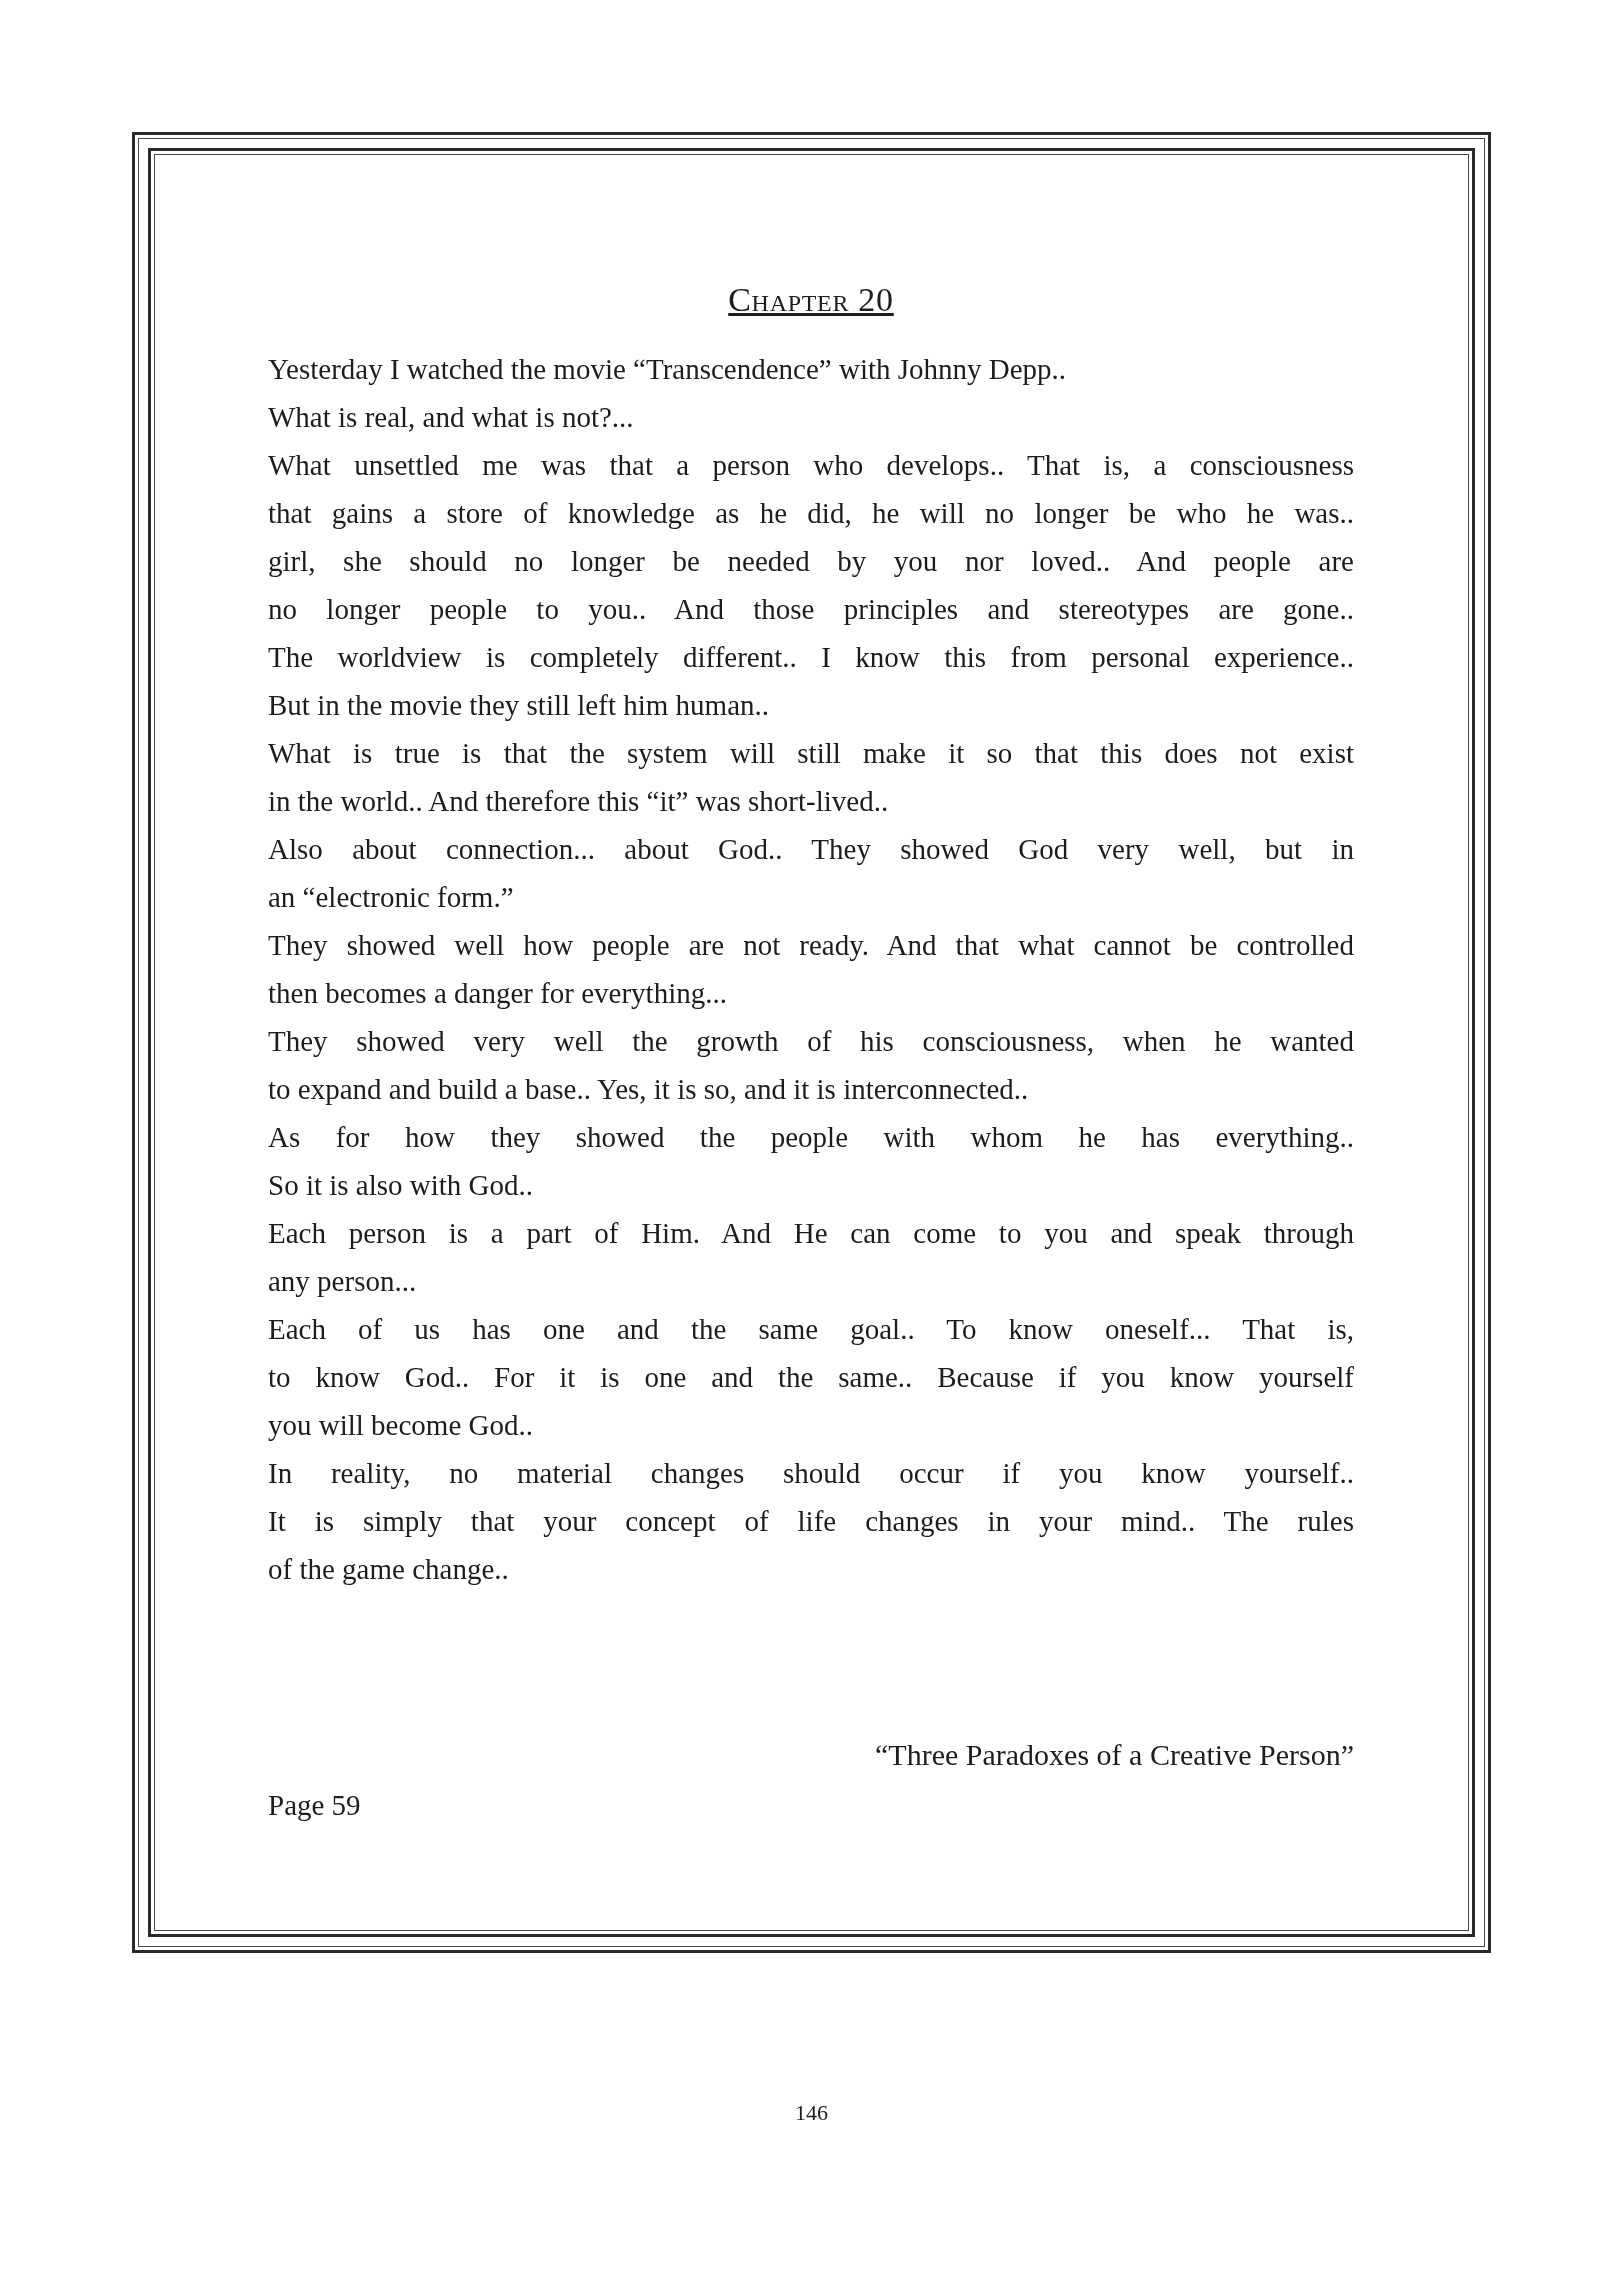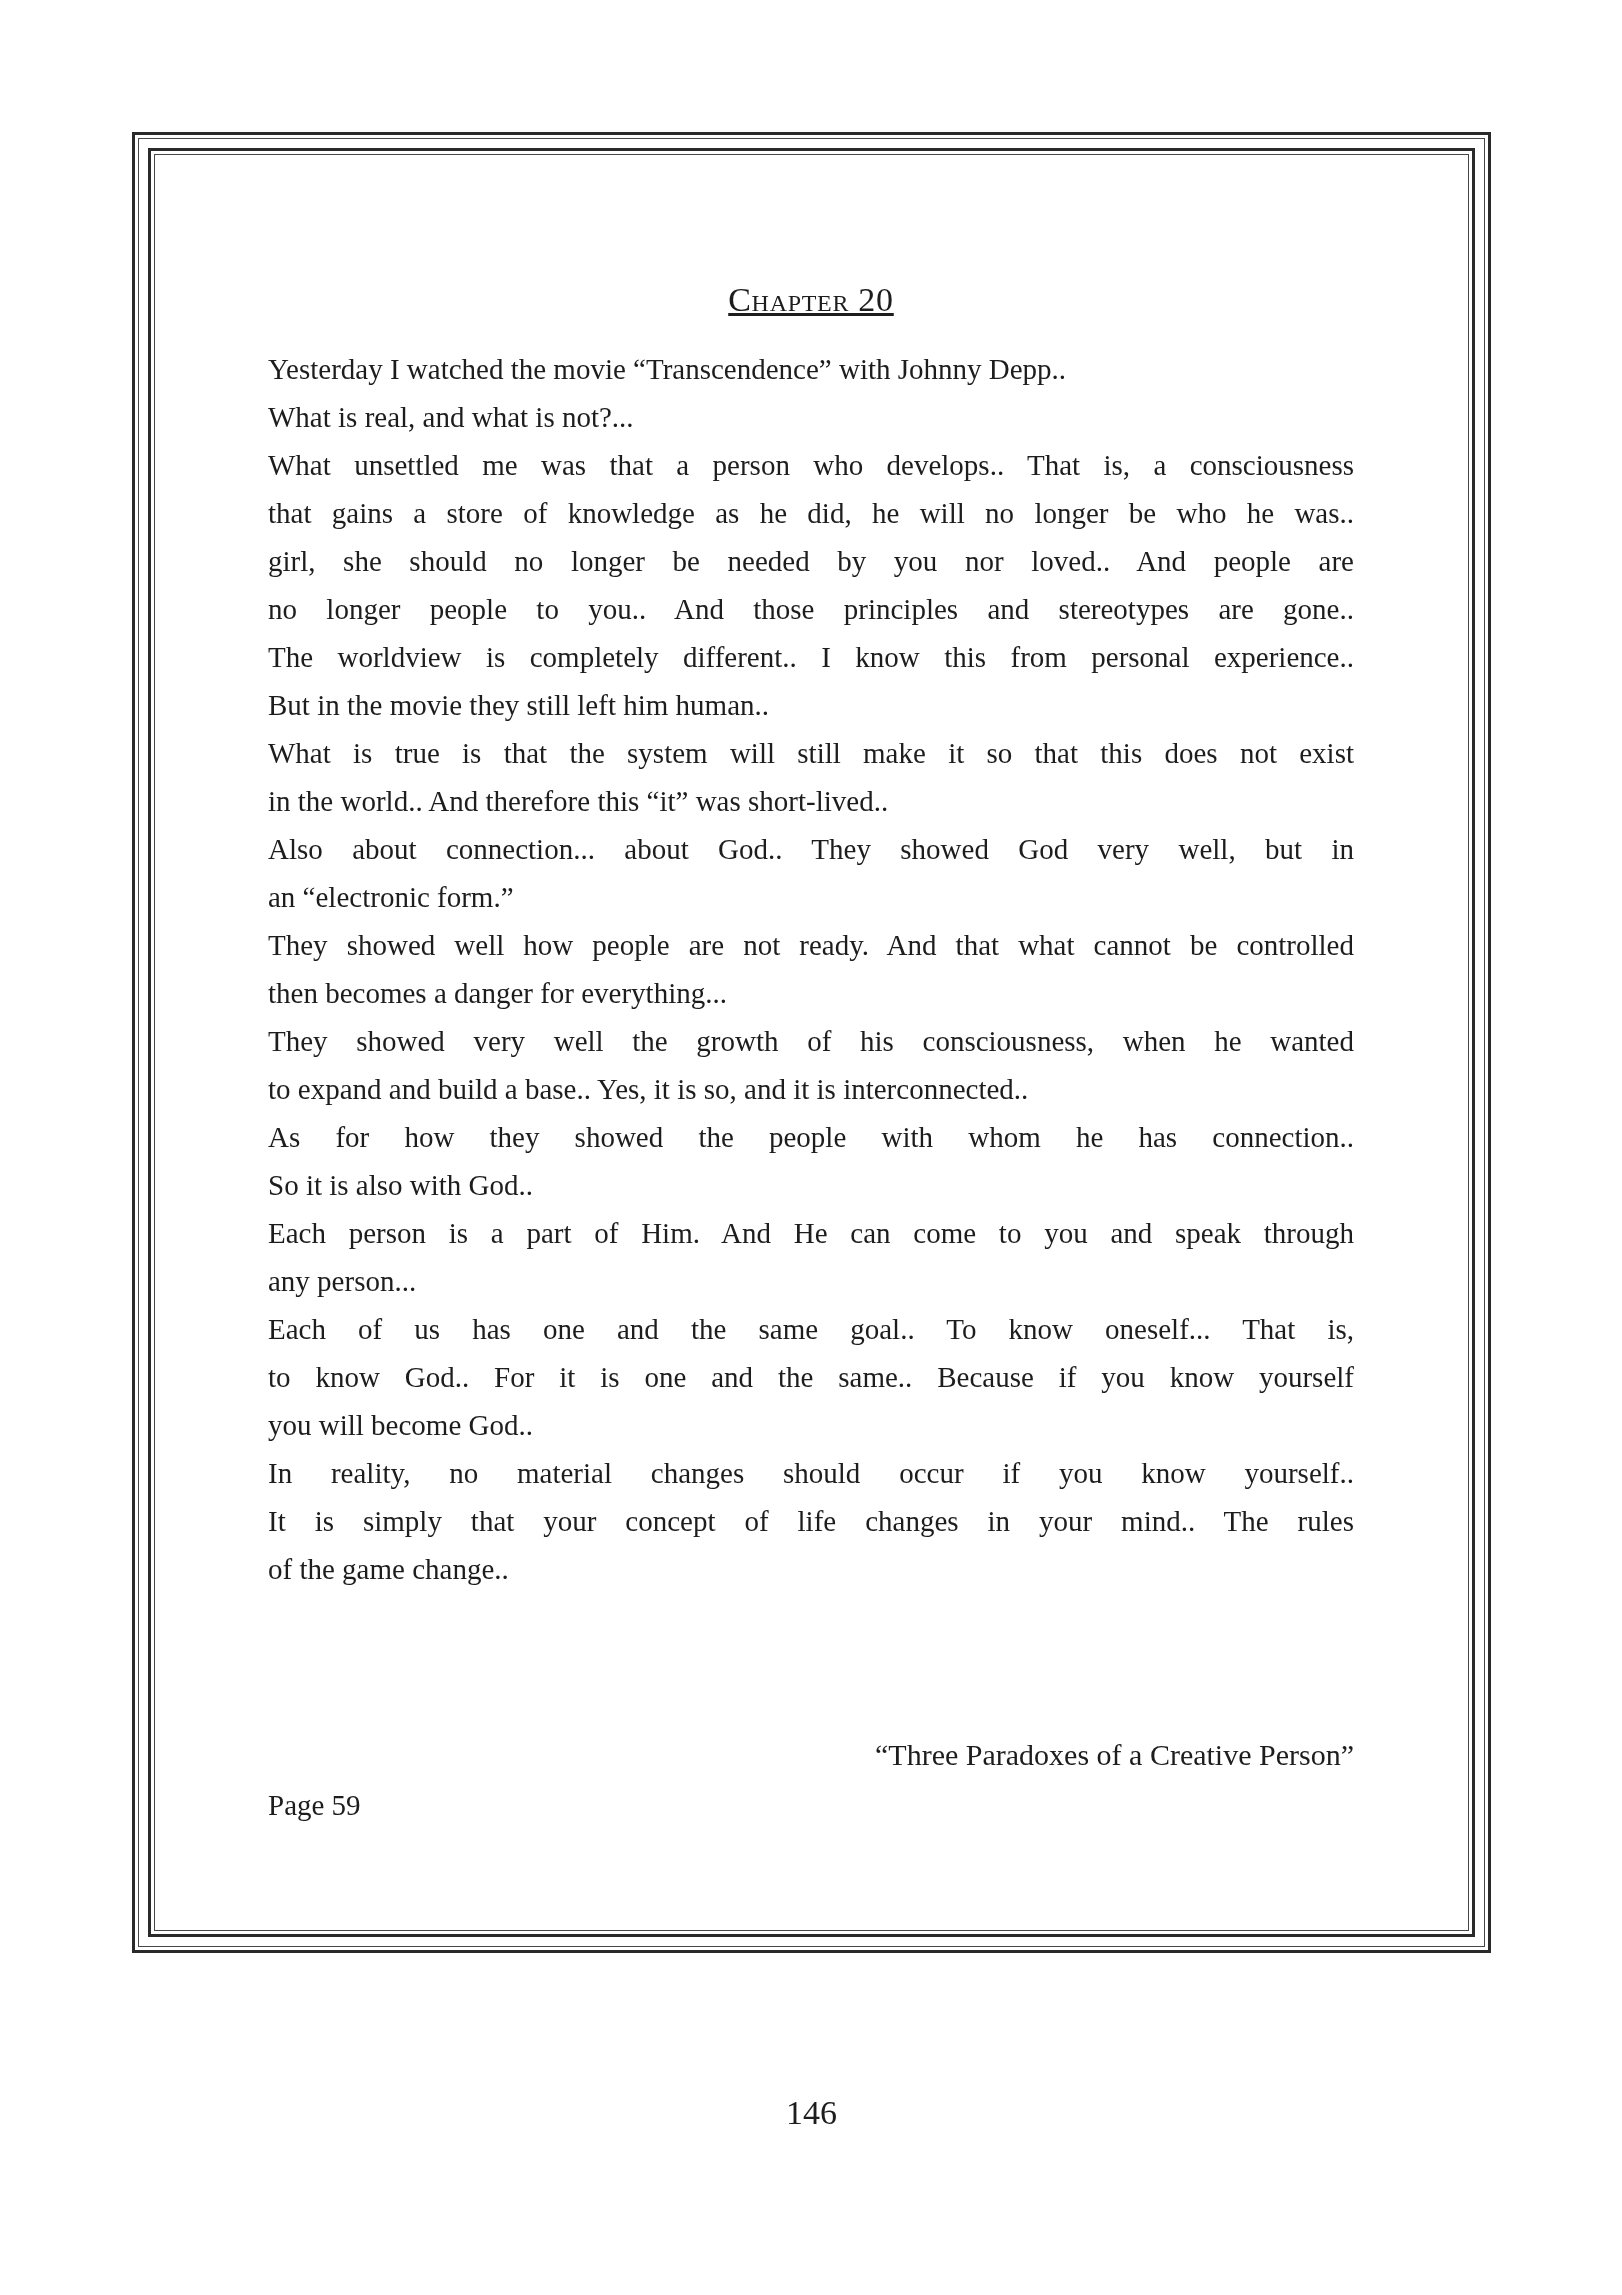--- a/index.html
+++ b/index.html
@@ -57,21 +57,21 @@
     top: 1786px;
     font-size: 29px;
     line-height: 39px;
   }
   .folio {
     position: absolute;
     left: 0;
     top: 2093px;
     width: 1623px;
     text-align: center;
-    font-size: 34px;
+    font-size: 22px;
     line-height: 39px;
   }
 </style>
 </head>
 <body>
 
 <div class="page">
 
   <div class="frame">
     <div class="f-a"></div>
@@ -107,21 +107,21 @@
       </div>
       <div class="paragraph">
         <div class="line">They showed well how people are not ready. And that what cannot be controlled</div>
         <div class="line last">then becomes a danger for everything...</div>
       </div>
       <div class="paragraph">
         <div class="line">They showed very well the growth of his consciousness, when he wanted</div>
         <div class="line last">to expand and build a base.. Yes, it is so, and it is interconnected..</div>
       </div>
       <div class="paragraph">
-        <div class="line">As for how they showed the people with whom he has connection..</div>
+        <div class="line">As for how they showed the people with whom he has everything..</div>
         <div class="line last">So it is also with God..</div>
       </div>
       <div class="paragraph">
         <div class="line">Each person is a part of Him. And He can come to you and speak through</div>
         <div class="line last">any person...</div>
       </div>
       <div class="paragraph">
         <div class="line">Each of us has one and the same goal.. To know oneself... That is,</div>
         <div class="line">to know God.. For it is one and the same.. Because if you know yourself</div>
         <div class="line last">you will become God..</div>

